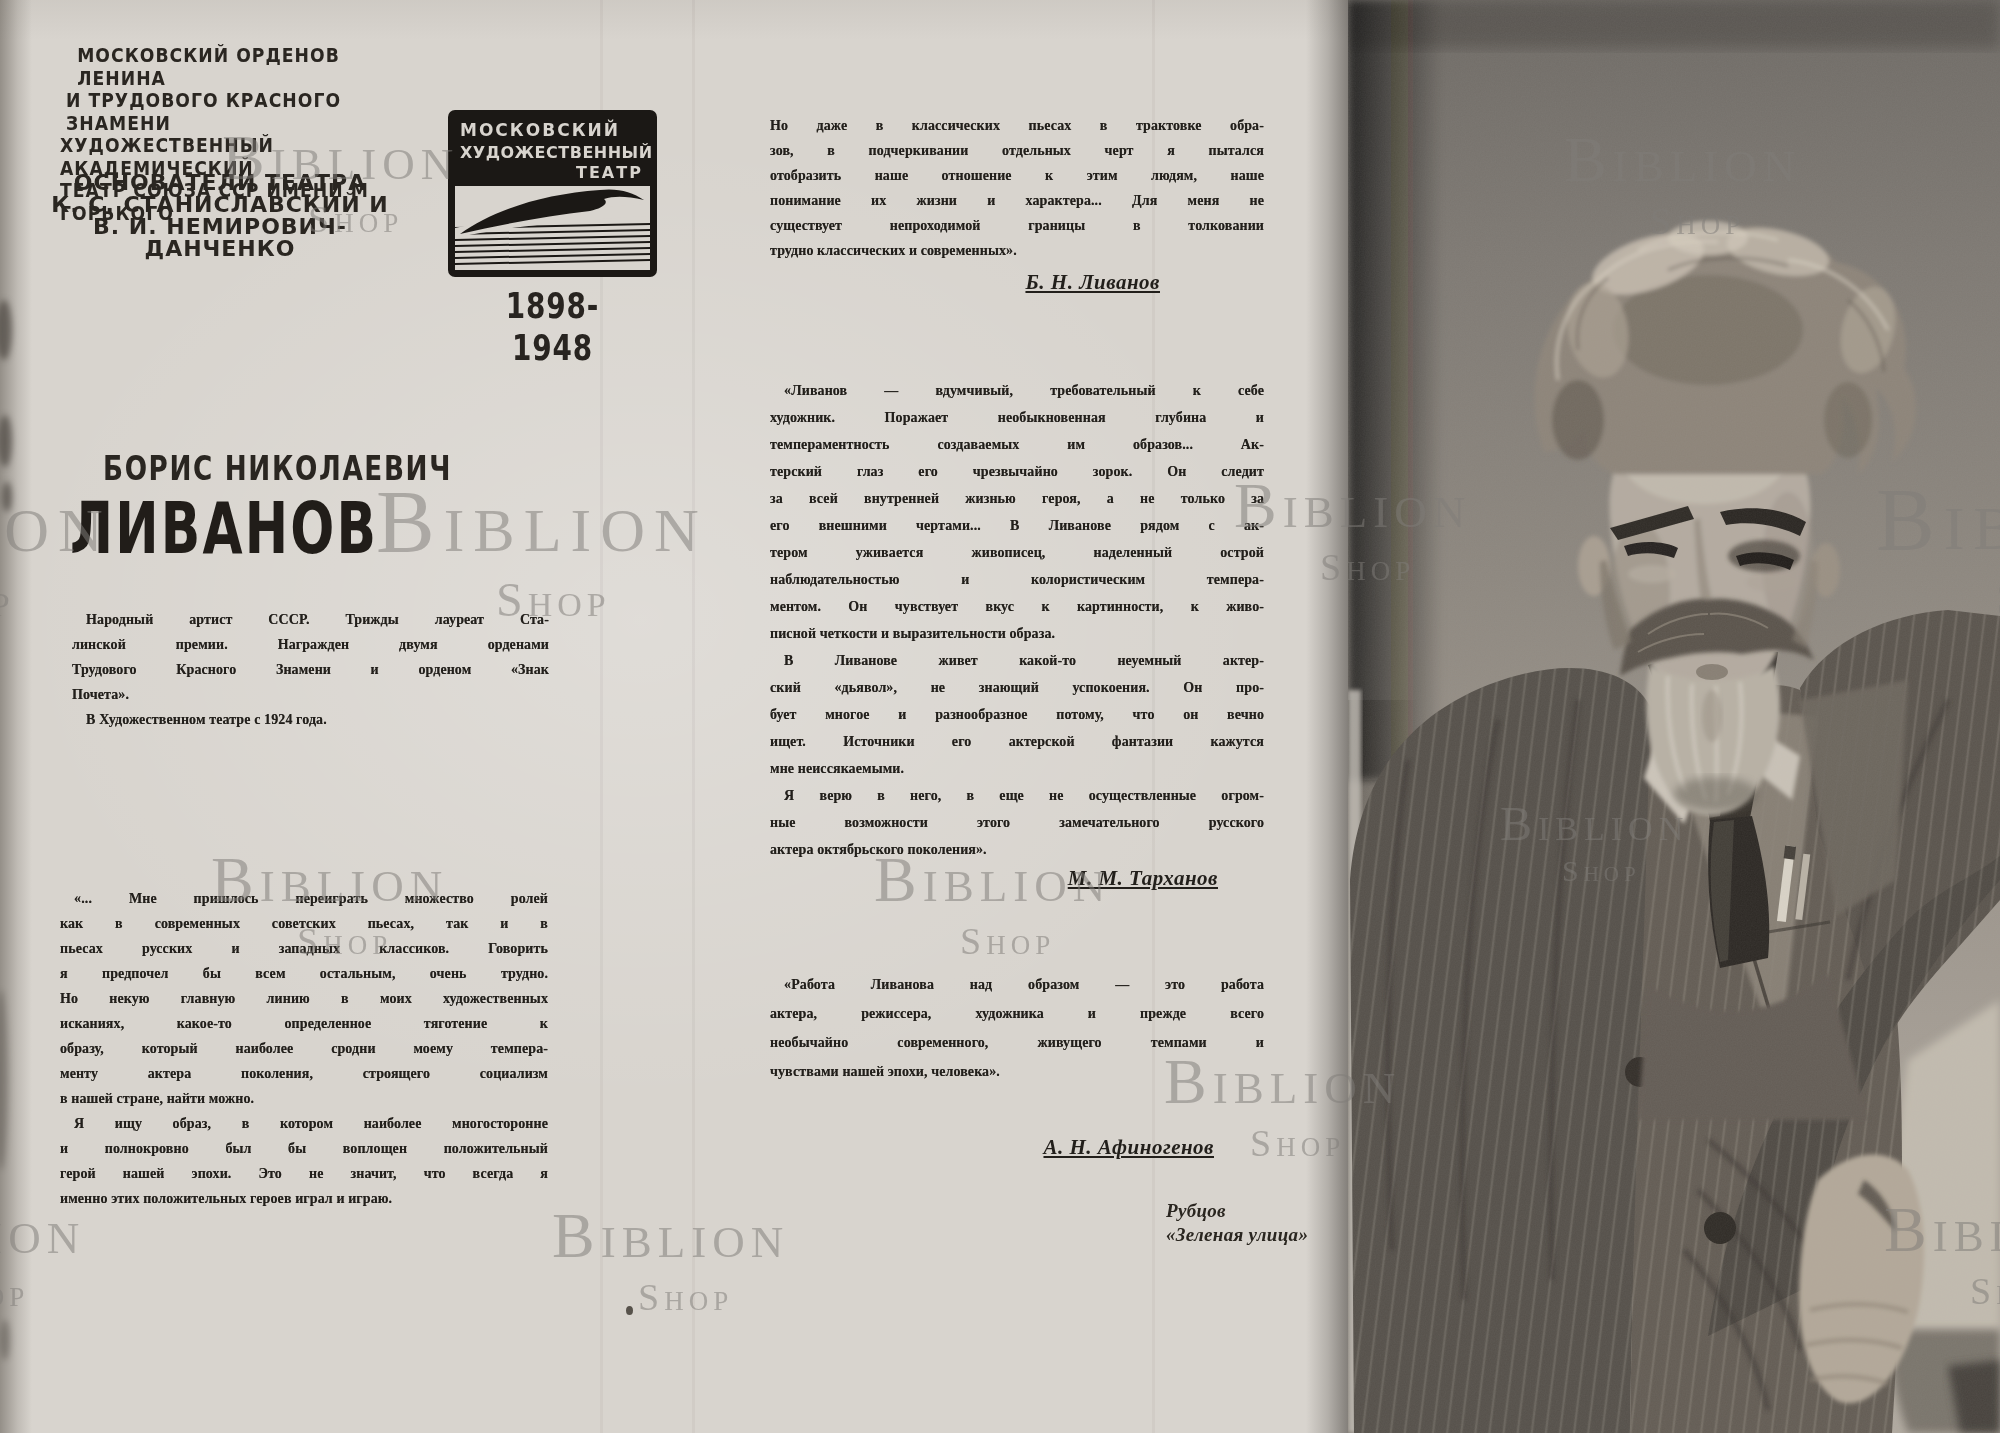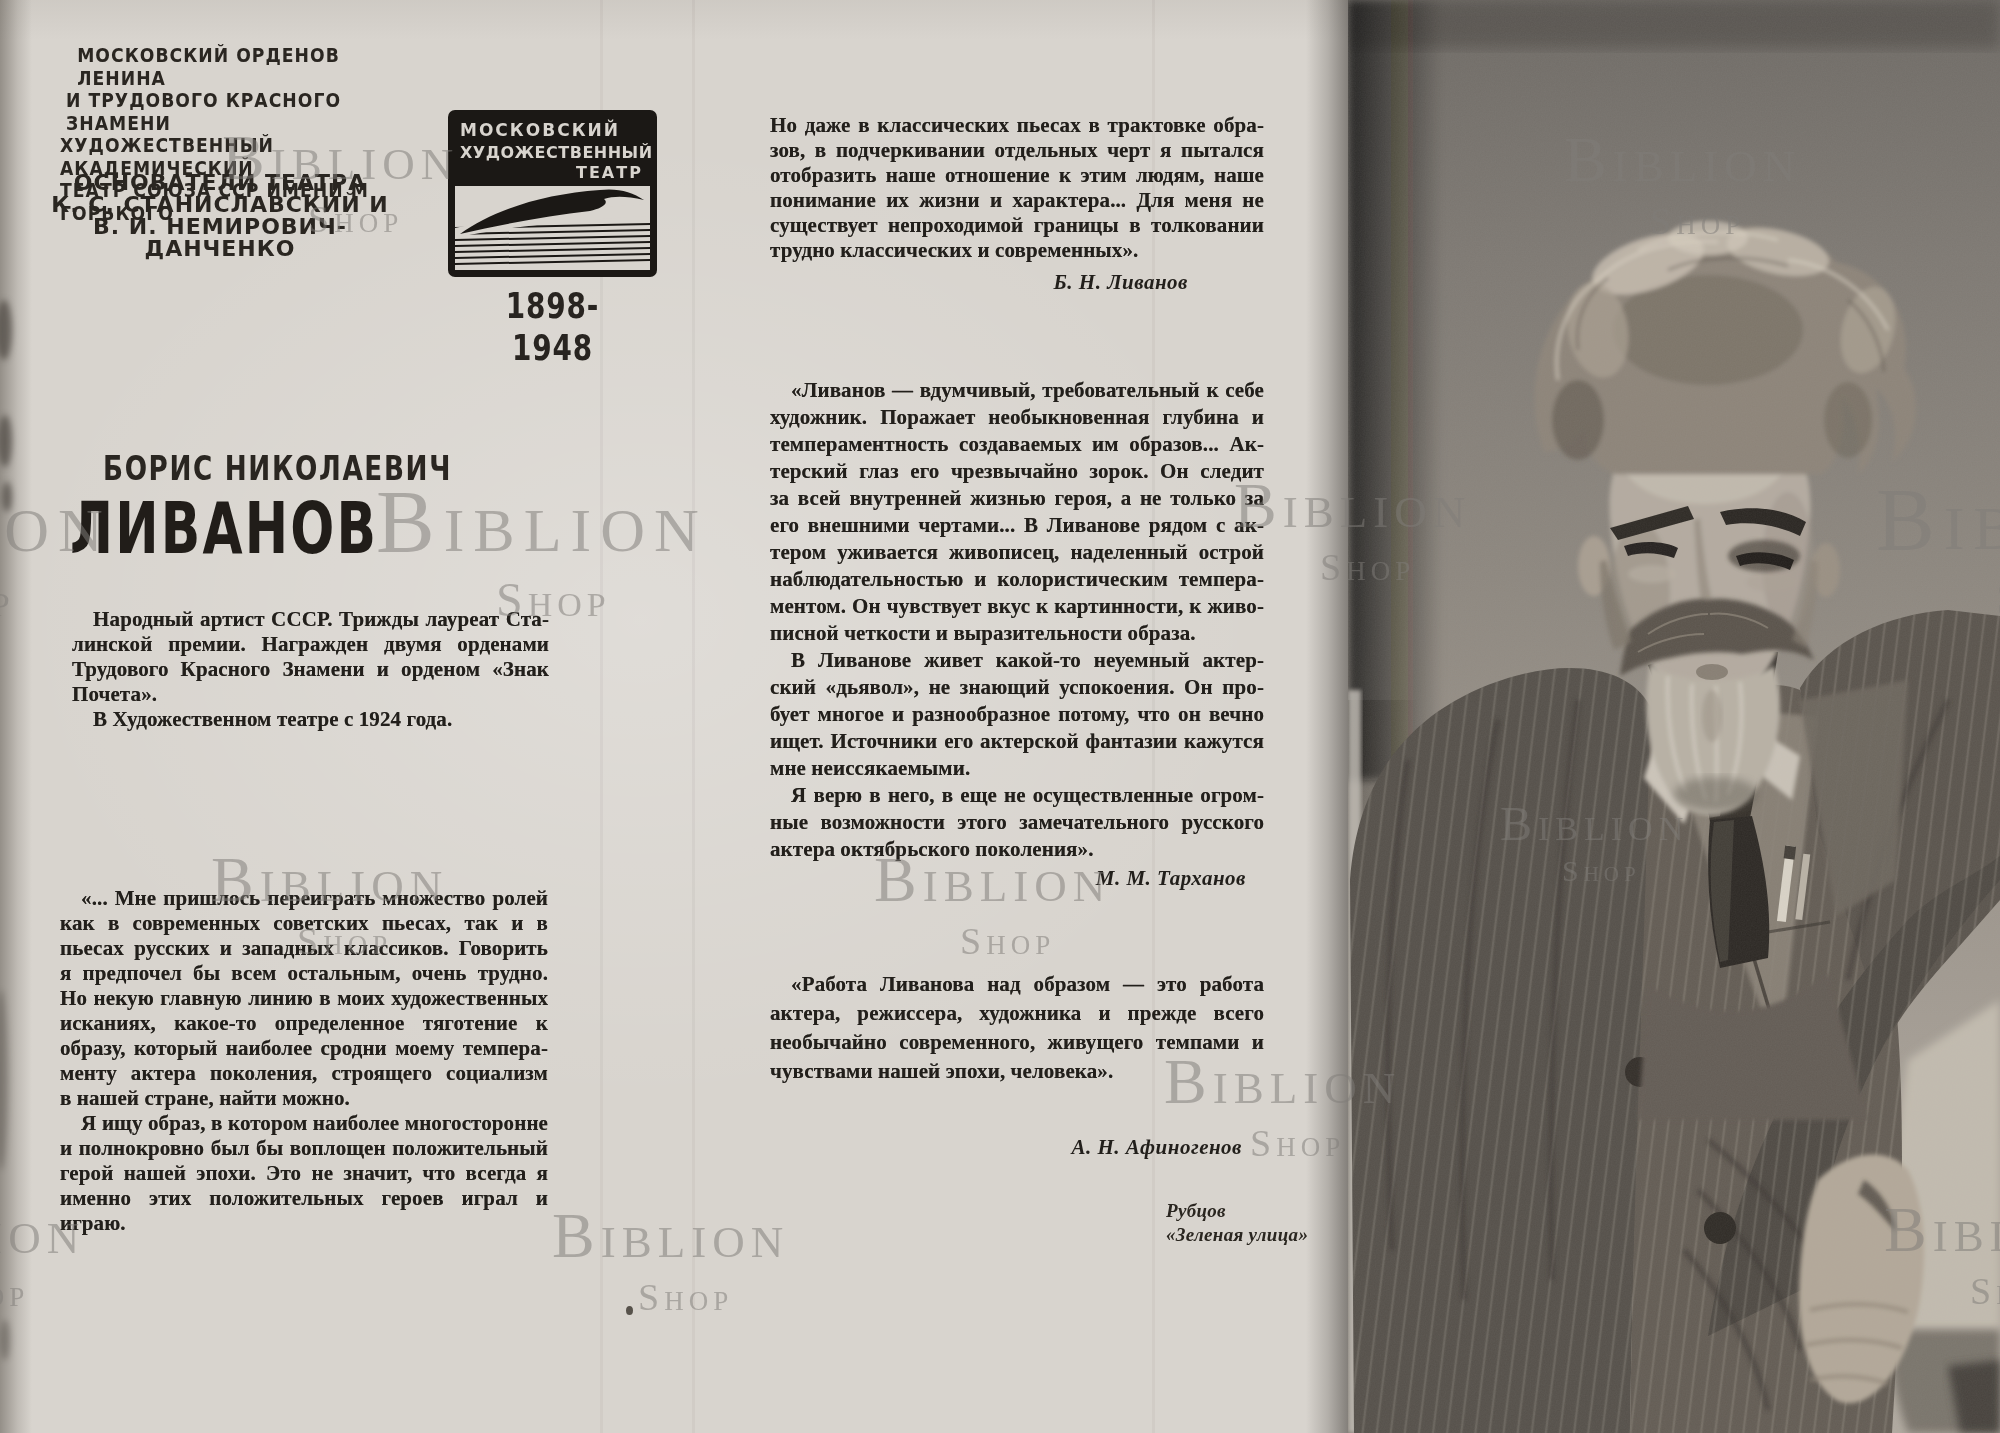--- a/index.html
+++ b/index.html
@@ -26,31 +26,31 @@
     font-size:22px;letter-spacing:1px;line-height:22px;}
   #title-first{position:absolute;left:103px;top:449px;font-size:32px;letter-spacing:2px;
     transform:scale(0.82,1.05);transform-origin:left top;}
   #title-last{position:absolute;left:70px;top:486px;font-size:72px;letter-spacing:3px;
     transform:scale(0.72,1.0);transform-origin:left top;color:#211d19;}
   
   #stamp{position:absolute;left:448px;top:110px;width:209px;height:167px;}
   #years{position:absolute;left:448px;top:284px;width:209px;text-align:center;
     font-size:34px;letter-spacing:1px;transform:scale(0.82,1.05);transform-origin:center top;color:#282420;}
   
-  .col{position:absolute;color:#221f1b;font-weight:700;font-size:21px;
+  .col{position:absolute;color:#221f1b;font-weight:700;font-size:14px;
     letter-spacing:0.1px;text-shadow:0 0 0.5px rgba(34,31,27,0.6);}
   .jline{text-align:justify;text-align-last:justify;white-space:nowrap;overflow:visible;}
   .jline.pend{text-align-last:left;white-space:normal;}
   #bio{left:72px;top:607px;width:477px;line-height:25px;}
   #lquote{left:60px;top:886px;width:488px;line-height:25px;}
   #qA{left:770px;top:113px;width:494px;line-height:25px;}
   #qB{left:770px;top:377px;width:494px;line-height:27px;}
   #qC{left:770px;top:970px;width:494px;line-height:29px;}
-  .sig{position:absolute;left:798px;width:494px;text-align:right;color:#221f1b;
-    font-style:italic;font-weight:700;font-size:21px;letter-spacing:0.5px;}
+  .sig{position:absolute;left:770px;width:494px;text-align:right;color:#221f1b;
+    font-style:italic;font-weight:700;font-size:21px;letter-spacing:0.5px;text-decoration:underline;}
   #sigA{top:270px;padding-right:104px;width:390px;}
   #sigB{top:866px;padding-right:46px;width:448px;}
   #sigC{top:1087px;padding-right:50px;width:444px;margin-top:48px;}
   #caption{position:absolute;left:1166px;top:1199px;font-style:italic;font-weight:700;
     font-size:19px;line-height:24px;color:#2a2620;letter-spacing:0.3px;}
   
   #fold{position:absolute;left:1306px;top:0;width:44px;height:1433px;
     background:linear-gradient(to right, rgba(48,44,40,0) 0%, rgba(48,44,40,0.22) 50%, rgba(38,34,30,0.50) 100%);}
   #photo{position:absolute;left:1348px;top:0;width:652px;height:1433px;}
   

